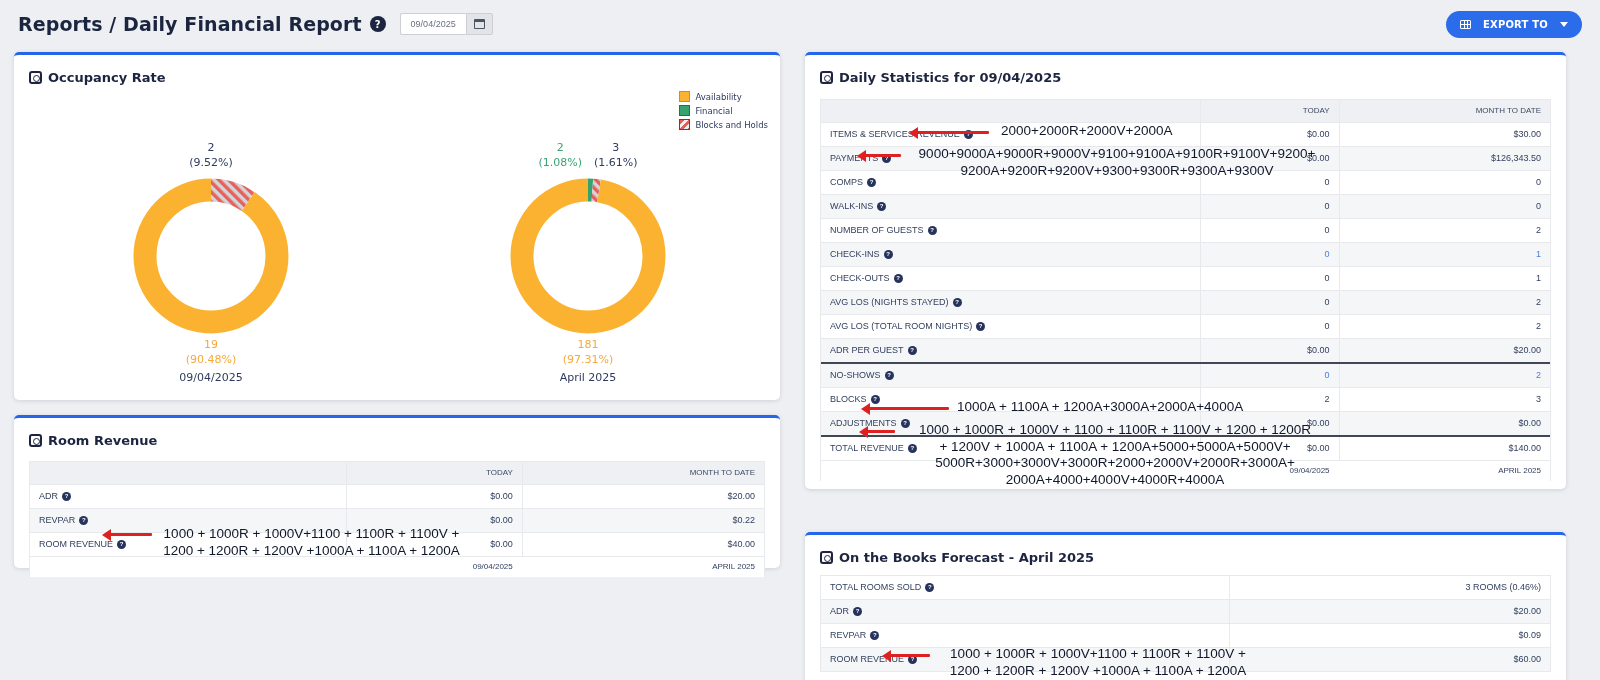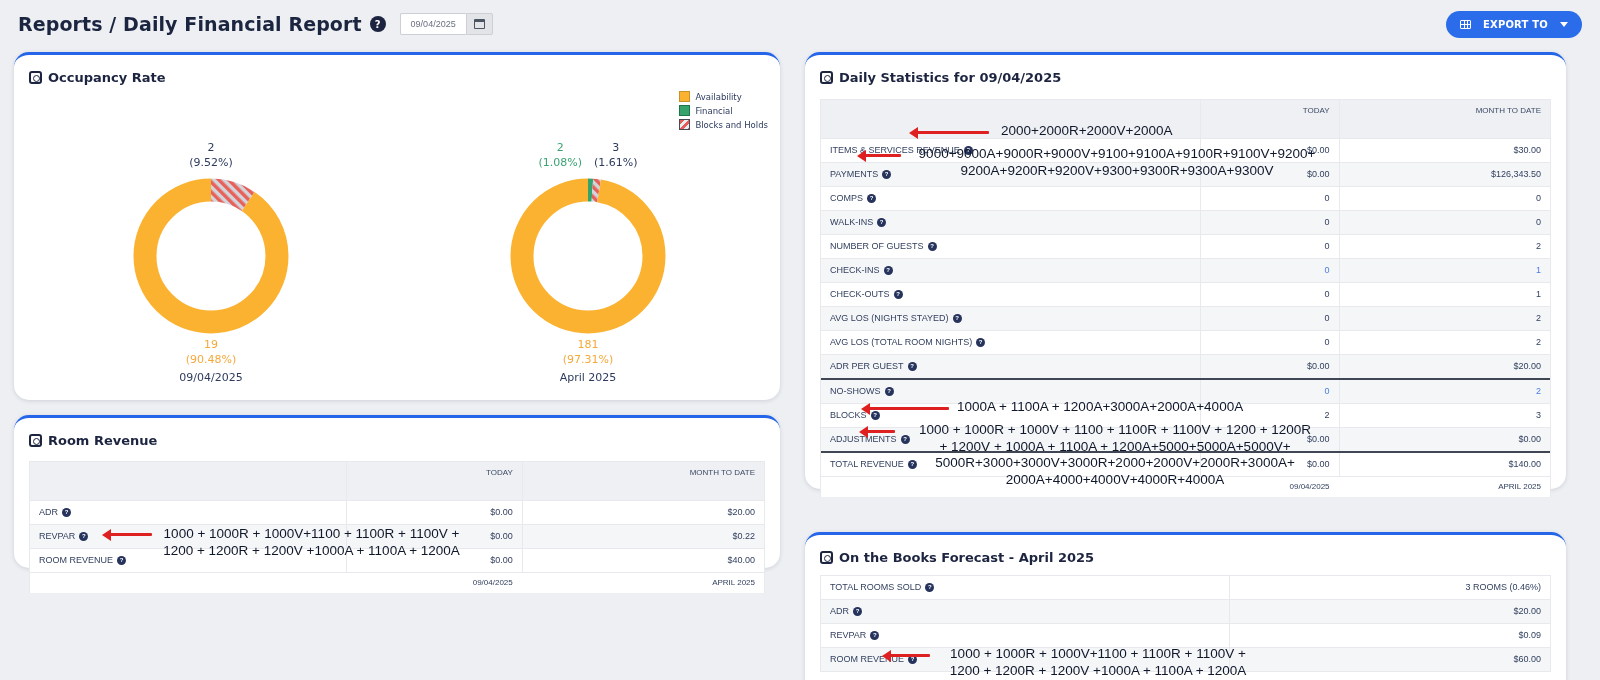--- a/index.html
+++ b/index.html
@@ -22,21 +22,21 @@
   .cal-ico{width:11px;height:10px;border:1px solid #4c5361;border-top-width:3px;border-radius:1px;display:block}
   .export-btn{display:flex;align-items:center;gap:12px;height:27px;padding:0 14px;background:#2a6cea;border:none;
               border-radius:14px;color:#fff;font-family:"DejaVu Sans",sans-serif;font-weight:bold;font-size:10px;
               letter-spacing:.2px;cursor:pointer}
   .grid-ico{width:11px;height:9px;border:1px solid #fff;border-radius:1px;
             background-image:linear-gradient(0deg,transparent 3px,#fff 3px,#fff 4px,transparent 4px),
             linear-gradient(90deg,transparent 3px,#fff 3px,#fff 4px,transparent 4px,transparent 6px,#fff 6px,#fff 7px,transparent 7px)}
   .chev-down{width:0;height:0;border:4px solid transparent;border-top:5px solid #fff;margin-top:5px}
 
   
-  .card{position:absolute;background:#fff;border-radius:15px;border-top:3px solid #2465e9;
+  .card{position:absolute;background:#fff;border-radius:5px;border-top:3px solid #2465e9;
         box-shadow:0 1px 4px rgba(25,39,80,.15);padding:0 15px}
   .card-occupancy{left:14px;top:52px;width:766px;height:348px}
   .card-roomrev{left:14px;top:415px;width:766px;height:153px}
   .card-stats{left:805px;top:52px;width:761px;height:437px}
   .card-forecast{left:805px;top:532px;width:761px;height:162px}
   .ctitle{display:flex;align-items:center;padding-top:13px;font-size:13px;font-weight:bold;color:#1c2440;height:31px}
   .cicon{width:13px;height:13px;border:2px solid #1c2440;border-radius:3px;margin-right:6px;position:relative;flex:none}
   .cicon::after{content:"";position:absolute;left:50%;top:50%;width:5px;height:5px;margin:-2.5px 0 0 -2.5px;
                 border:1px solid #1c2440;border-radius:50%}
 
@@ -63,21 +63,21 @@
 
   
   .tbl{font-family:"Liberation Sans",sans-serif;color:#33415f;border:1px solid #e7e9ec;border-bottom:none}
   .mt-rr{margin-top:12px}.mt-st{margin-top:13px}.mt-fc{margin-top:9px}
   .trow{display:flex;border-bottom:1px solid #e7e9ec;background:#fff}
   .trow.alt{background:#f5f6f8}
   .trow.thick{border-bottom:2px solid #404653}
   .td{height:23px;line-height:23px;padding:0 9px;font-size:9px;overflow:hidden;white-space:nowrap}
   .td+.td{border-left:1px solid #e7e9ec;text-align:right}
   .thead{background:#eef0f3}
-  .thead .td{font-size:8px;color:#3c4a66;height:38px;line-height:22px}
+  .thead .td{font-size:8px;color:#3c4a66;height:22px;line-height:22px}
   .q{display:inline-block;width:9px;height:9px;border-radius:50%;background:#26335c;color:#fff;font-size:6px;
      font-weight:bold;line-height:9px;text-align:center;margin-left:4px;vertical-align:1px;cursor:pointer}
   .link{color:#4a7de0}
   .tfoot{border-bottom:none}
   .tfoot .td{height:20px;line-height:20px;font-size:8px;border-left:none!important}
   .t-rr .c0{width:43%}.t-rr .c1{width:24%}.t-rr .c2{width:33%}
   .t-st .c0{width:52%}.t-st .c1{width:19%}.t-st .c2{width:29%}
   .t-fc .c0{width:56%}.t-fc .c1{width:44%}
 
   

